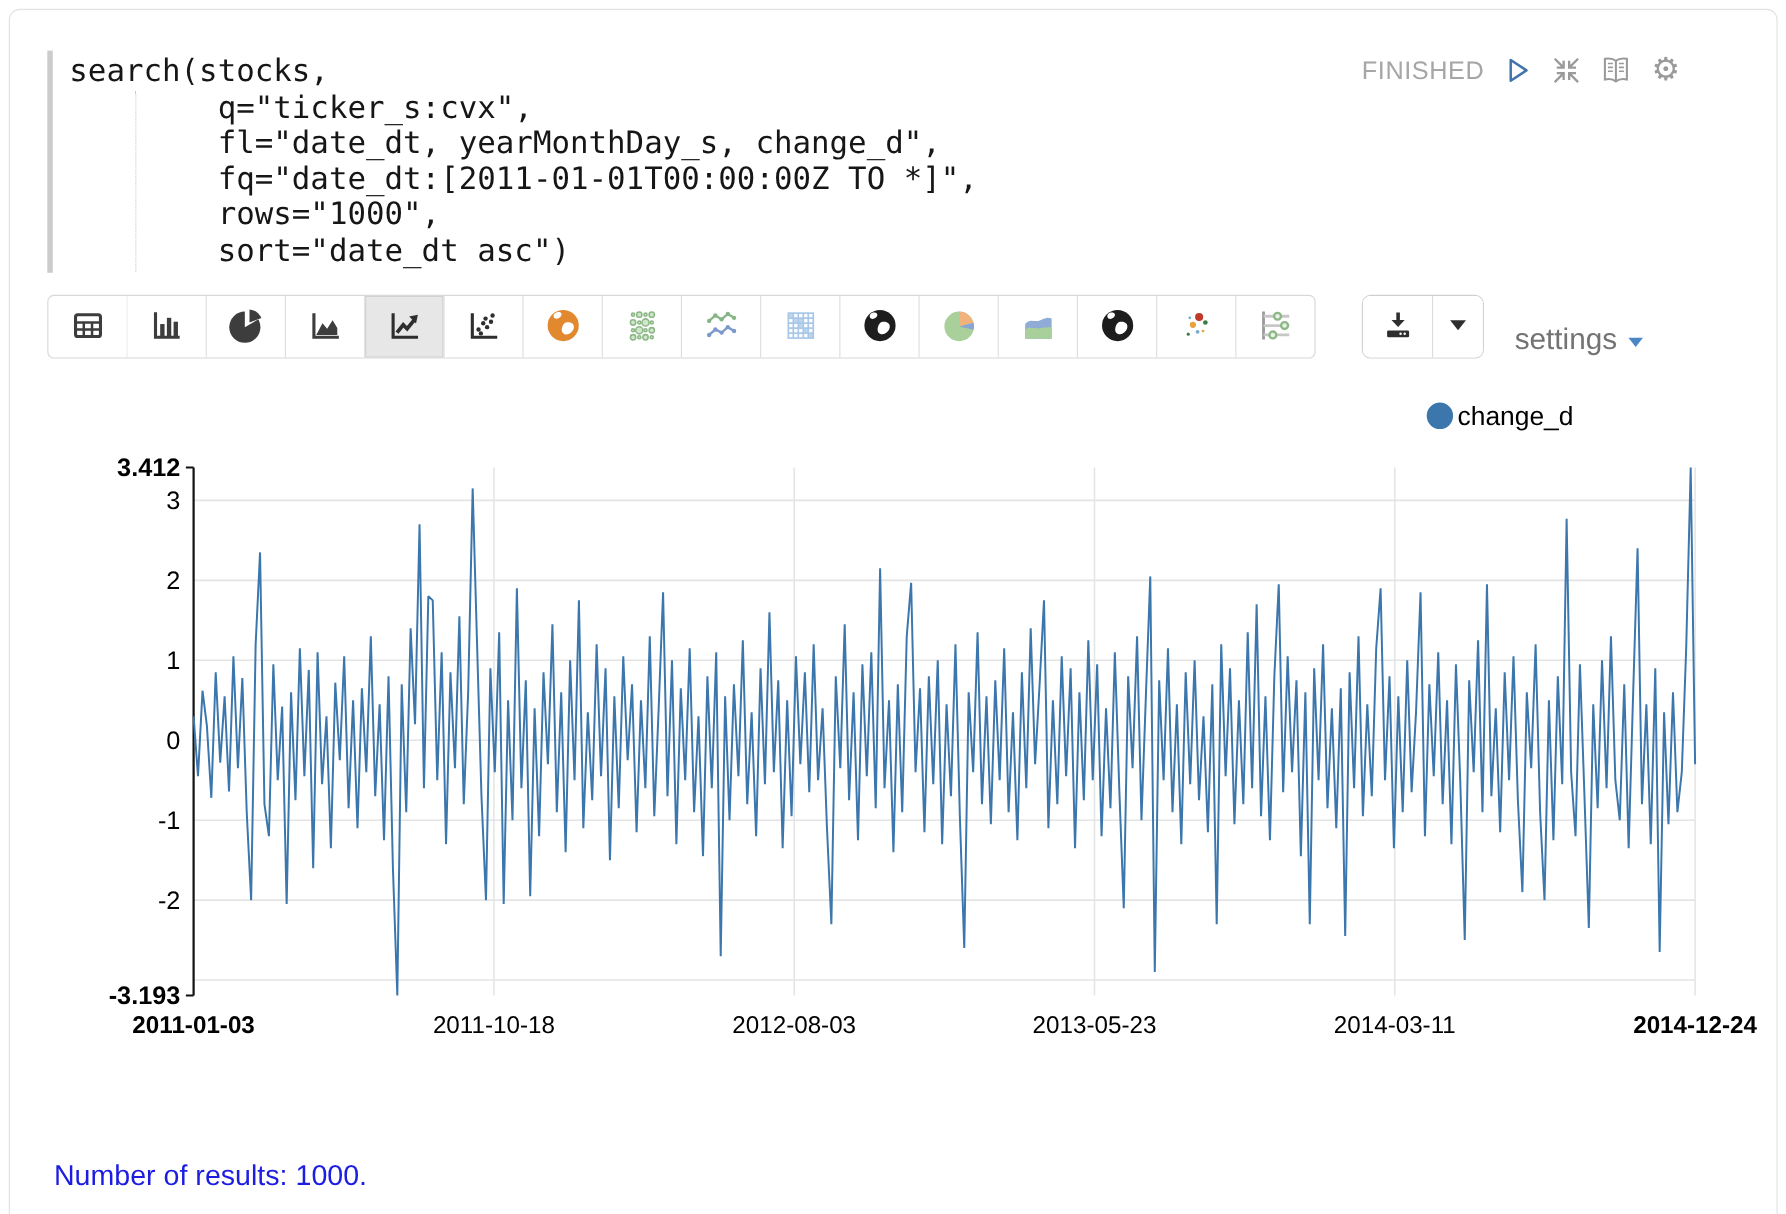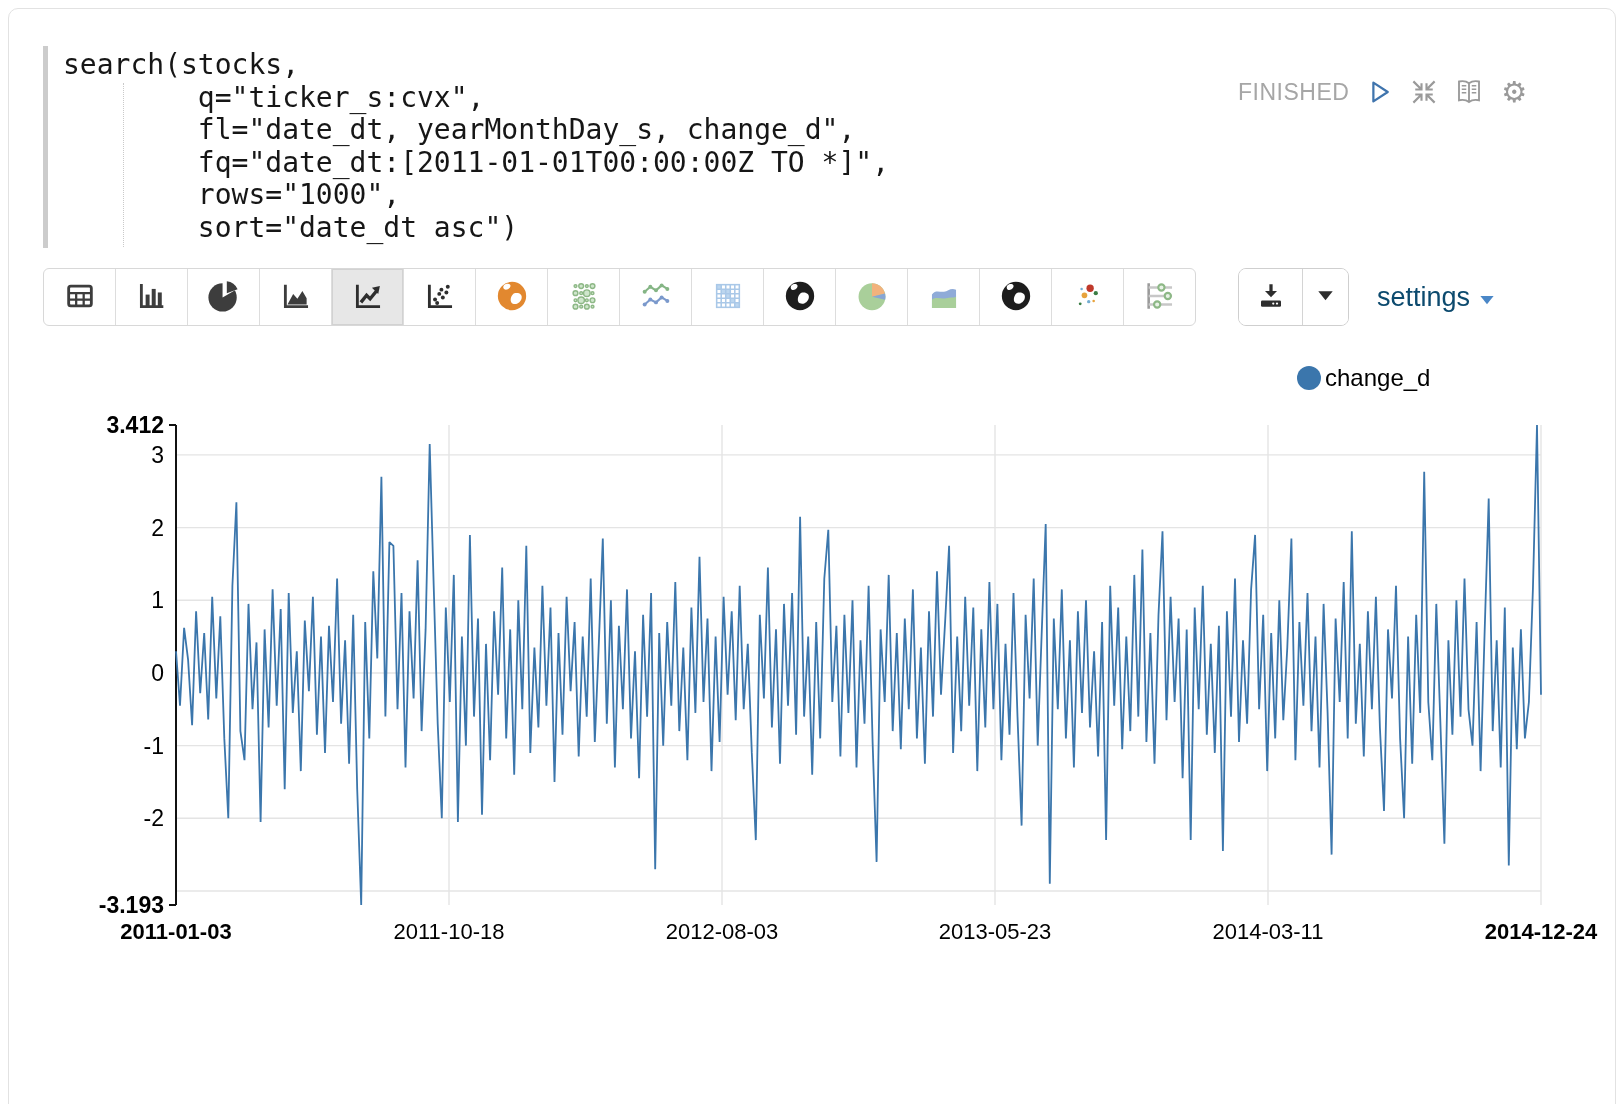--- a/index.html
+++ b/index.html
@@ -11,43 +11,43 @@
   
   .gutter-bar { position:absolute; left:34px; top:37px; width:5px; height:202px; background:#cccccc; }
   .indent-guide { position:absolute; left:114px; top:74px; height:164px; width:0;
                   border-left:1px dotted #c9c9c9; }
   .code-pre { position:absolute; left:54px; top:40px;
               font-family:"DejaVu Sans Mono", monospace; font-size:28px; line-height:32.6px;
               color:#161616; white-space:pre; }
 
   
   .status-row { position:absolute; left:1229px; top:36px; height:38px;
-                display:flex; align-items:center; gap:15px;margin-top:28px; }
+                display:flex; align-items:center; gap:15px; }
   .status-label { color:#a6a6a6; font-size:23px; letter-spacing:0.5px; }
   .status-icon { width:30px; height:30px; display:inline-flex; align-items:center; justify-content:center; }
   .gear-glyph { font-size:29px; color:#9a9a9a; line-height:1; }
 
   
   .chart-type-group { position:absolute; left:34px; top:259px; width:1153px; height:58px;
                       display:flex; border:1px solid #d8d8d8; border-radius:6px; background:#fff; }
   .ct-btn { flex:1 1 0; display:flex; align-items:center; justify-content:center;
             border:none; border-right:1px solid #ddd; background:transparent; cursor:pointer; }
   .ct-btn:first-child { border-radius:6px 0 0 6px; }
   .ct-btn:last-child { border-right:none; border-radius:0 6px 6px 0; }
   .ct-btn.selected { background:#e7e7e7; box-shadow:inset 0 0 0 1px #d2d2d2; }
 
   .download-group { position:absolute; left:1229px; top:259px; height:58px; display:flex;
                     border:1px solid #cfcfcf; border-radius:8px; background:#fff; overflow:hidden; }
   .dl-main { width:64px; display:flex; align-items:center; justify-content:center;
              border:none; background:#fff; border-right:1px solid #d4d4d4; cursor:pointer; }
   .dl-caret { width:45px; display:flex; align-items:center; justify-content:center;
               border:none; background:#fff; cursor:pointer; }
 
-  .settings-link { position:absolute; left:1368px; top:259px; height:58px;
-                   display:flex; align-items:center; gap:9px; color:#0c4a6e;
+  .settings-link { position:absolute; left:1368px; top:270px; height:58px;
+                   display:flex; align-items:center; gap:9px; color:#737373;
                    font-size:27px; cursor:pointer; text-decoration:none; }
 
   
   .chart-wrap { position:absolute; left:0; top:334px; width:1608px; height:630px; }
   .chart-svg { position:absolute; left:0; top:0; }
   svg text { font-family:"Liberation Sans", sans-serif; }
 
   
   .result-text { position:absolute; left:40px; top:1044px; font-size:26px; color:#1d1de2; }
 </style>
@@ -309,14 +309,15 @@
         <text x="713" y="596" text-anchor="middle" font-size="22" fill="#000">2012-08-03</text>
         <text x="986" y="596" text-anchor="middle" font-size="22" fill="#000">2013-05-23</text>
         <text x="1259" y="596" text-anchor="middle" font-size="22" fill="#000">2014-03-11</text>
         <text x="1532" y="596" text-anchor="middle" font-size="22" fill="#000" font-weight="700">2014-12-24</text>
         <polyline points="167.0,308.2 171.0,362.7 175.1,284.9 179.1,316.9 183.1,382.3 187.1,268.2 191.2,350.3 195.2,290.0 199.2,376.5 203.2,253.7 207.3,355.4 211.3,273.3 215.3,395.4 219.3,475.3 223.4,242.8 227.4,159.2 231.4,388.1 235.5,417.2 239.5,260.9 243.5,366.3 247.5,299.4 251.6,478.9 255.6,286.4 259.6,384.5 263.6,246.4 267.7,362.7 271.7,266.0 275.7,446.2 279.7,250.0 283.8,369.9 287.8,308.2 291.8,428.1 295.8,277.6 299.9,348.1 303.9,253.7 307.9,391.7 312.0,293.6 316.0,409.9 320.0,282.7 324.0,359.0 328.1,235.5 332.1,380.8 336.1,297.3 340.1,420.8 344.2,271.8 348.2,446.2 352.2,562.0 356.2,279.1 360.3,395.4 364.3,228.2 368.3,315.4 372.4,133.7 376.4,373.6 380.4,199.1 384.4,202.8 388.5,366.3 392.5,250.0 396.5,424.4 400.5,268.2 404.6,355.4 408.6,217.3 412.6,388.1 416.6,286.4 420.7,101.0 424.7,242.8 428.7,380.8 432.8,475.3 436.8,264.6 440.8,359.0 444.8,231.9 448.9,478.9 452.9,293.6 456.9,402.6 460.9,191.9 465.0,373.6 469.0,275.5 473.0,471.7 477.0,300.9 481.1,417.2 485.1,268.2 489.1,351.8 493.2,224.6 497.2,395.4 501.2,286.4 505.2,431.7 509.3,257.3 513.3,366.3 517.3,202.8 521.3,409.9 525.4,304.5 529.4,384.5 533.4,242.8 537.4,362.7 541.5,264.6 545.5,439.0 549.5,290.0 553.5,391.7 557.6,253.7 561.6,348.1 565.6,279.1 569.7,413.5 573.7,293.6 577.7,373.6 581.7,235.5 585.8,399.0 589.8,300.9 593.8,195.5 597.8,380.8 601.9,257.3 605.9,424.4 609.9,282.7 613.9,366.3 618.0,246.4 622.0,395.4 626.0,308.2 630.1,435.3 634.1,271.8 638.1,373.6 642.1,250.0 646.2,526.2 650.2,290.0 654.2,402.6 658.2,279.1 662.3,362.7 666.3,239.1 670.3,388.1 674.3,304.5 678.4,417.2 682.4,264.6 686.4,369.9 690.5,213.7 694.5,359.0 698.5,275.5 702.5,428.1 706.6,293.6 710.6,399.0 714.6,253.7 718.6,351.8 722.7,268.2 726.7,377.2 730.7,242.8 734.7,366.3 738.8,300.9 742.8,409.9 746.8,497.1 750.8,271.8 754.9,355.4 758.9,224.6 762.9,384.5 767.0,286.4 771.0,420.8 775.0,260.9 779.0,362.7 783.1,250.0 787.1,391.7 791.1,173.7 795.1,373.6 799.2,293.6 803.2,431.7 807.2,279.1 811.2,395.4 815.3,235.5 819.3,186.8 823.3,359.0 827.4,282.7 831.4,413.5 835.4,271.8 839.4,369.9 843.5,257.3 847.5,424.4 851.5,297.3 855.5,380.8 859.6,242.8 863.6,399.0 867.6,518.9 871.6,286.4 875.7,359.0 879.7,231.9 883.7,388.1 887.8,290.0 891.8,406.3 895.8,275.5 899.8,366.3 903.9,246.4 907.9,395.4 911.9,304.5 915.9,420.8 920.0,268.2 924.0,373.6 928.0,228.2 932.0,351.8 936.1,279.1 940.1,202.8 944.1,409.9 948.2,293.6 952.2,388.1 956.2,253.7 960.2,362.7 964.3,264.6 968.3,428.1 972.3,286.4 976.3,384.5 980.4,239.1 984.4,366.3 988.4,260.9 992.4,417.2 996.5,300.9 1000.5,391.7 1004.5,250.0 1008.5,373.6 1012.6,482.6 1016.6,271.8 1020.6,355.4 1024.7,235.5 1028.7,402.6 1032.7,290.0 1036.7,181.0 1040.8,540.7 1044.8,275.5 1048.8,366.3 1052.8,246.4 1056.9,395.4 1060.9,297.3 1064.9,424.4 1068.9,268.2 1073.0,369.9 1077.0,257.3 1081.0,384.5 1085.1,308.2 1089.1,413.5 1093.1,279.1 1097.1,497.1 1101.2,242.8 1105.2,362.7 1109.2,264.6 1113.2,406.3 1117.3,293.6 1121.3,388.1 1125.3,231.9 1129.3,373.6 1133.4,206.4 1137.4,399.0 1141.4,290.0 1145.5,420.8 1149.5,271.8 1153.5,188.2 1157.5,377.2 1161.6,253.7 1165.6,359.0 1169.6,275.5 1173.6,435.3 1177.7,286.4 1181.7,497.1 1185.7,264.6 1189.7,366.3 1193.8,242.8 1197.8,391.7 1201.8,300.9 1205.8,409.9 1209.9,282.7 1213.9,508.0 1217.9,268.2 1222.0,373.6 1226.0,235.5 1230.0,399.0 1234.0,297.3 1238.1,380.8 1242.1,246.4 1246.1,191.9 1250.1,366.3 1254.2,271.8 1258.2,428.1 1262.2,290.0 1266.2,395.4 1270.3,257.3 1274.3,377.2 1278.3,304.5 1282.4,195.5 1286.4,417.2 1290.4,279.1 1294.4,362.7 1298.5,250.0 1302.5,388.1 1306.5,293.6 1310.5,424.4 1314.6,260.9 1318.6,369.9 1322.6,511.6 1326.6,275.5 1330.7,359.0 1334.7,239.1 1338.7,395.4 1342.8,188.2 1346.8,380.8 1350.8,300.9 1354.8,413.5 1358.9,268.2 1362.9,366.3 1366.9,253.7 1370.9,384.5 1375.0,468.0 1379.0,286.4 1383.0,355.4 1387.0,242.8 1391.1,395.4 1395.1,475.3 1399.1,293.6 1403.2,420.8 1407.2,271.8 1411.2,369.9 1415.2,128.7 1419.3,359.0 1423.3,417.2 1427.3,260.9 1431.3,377.2 1435.4,500.7 1439.4,297.3 1443.4,391.7 1447.4,257.3 1451.5,373.6 1455.5,235.5 1459.5,366.3 1463.5,402.6 1467.6,279.1 1471.6,428.1 1475.6,290.0 1479.7,155.5 1483.7,388.1 1487.7,297.3 1491.7,424.4 1495.8,264.6 1499.8,522.5 1503.8,304.5 1507.8,406.3 1511.9,286.4 1515.9,395.4 1519.9,359.0 1523.9,246.4 1528.0,82.0 1532.0,351.8" fill="none" stroke="#3b76ac" stroke-width="1.8" stroke-linejoin="bevel"></polyline>
         <circle cx="1300" cy="35" r="12" fill="#3b76ac"></circle>
         <text x="1316" y="43" font-size="24" fill="#000">change_d</text>
       </svg>
   </div>
 
+  <div class="result-text">Number of results: 1000.</div>
 
 </div>
 
 </body></html>

